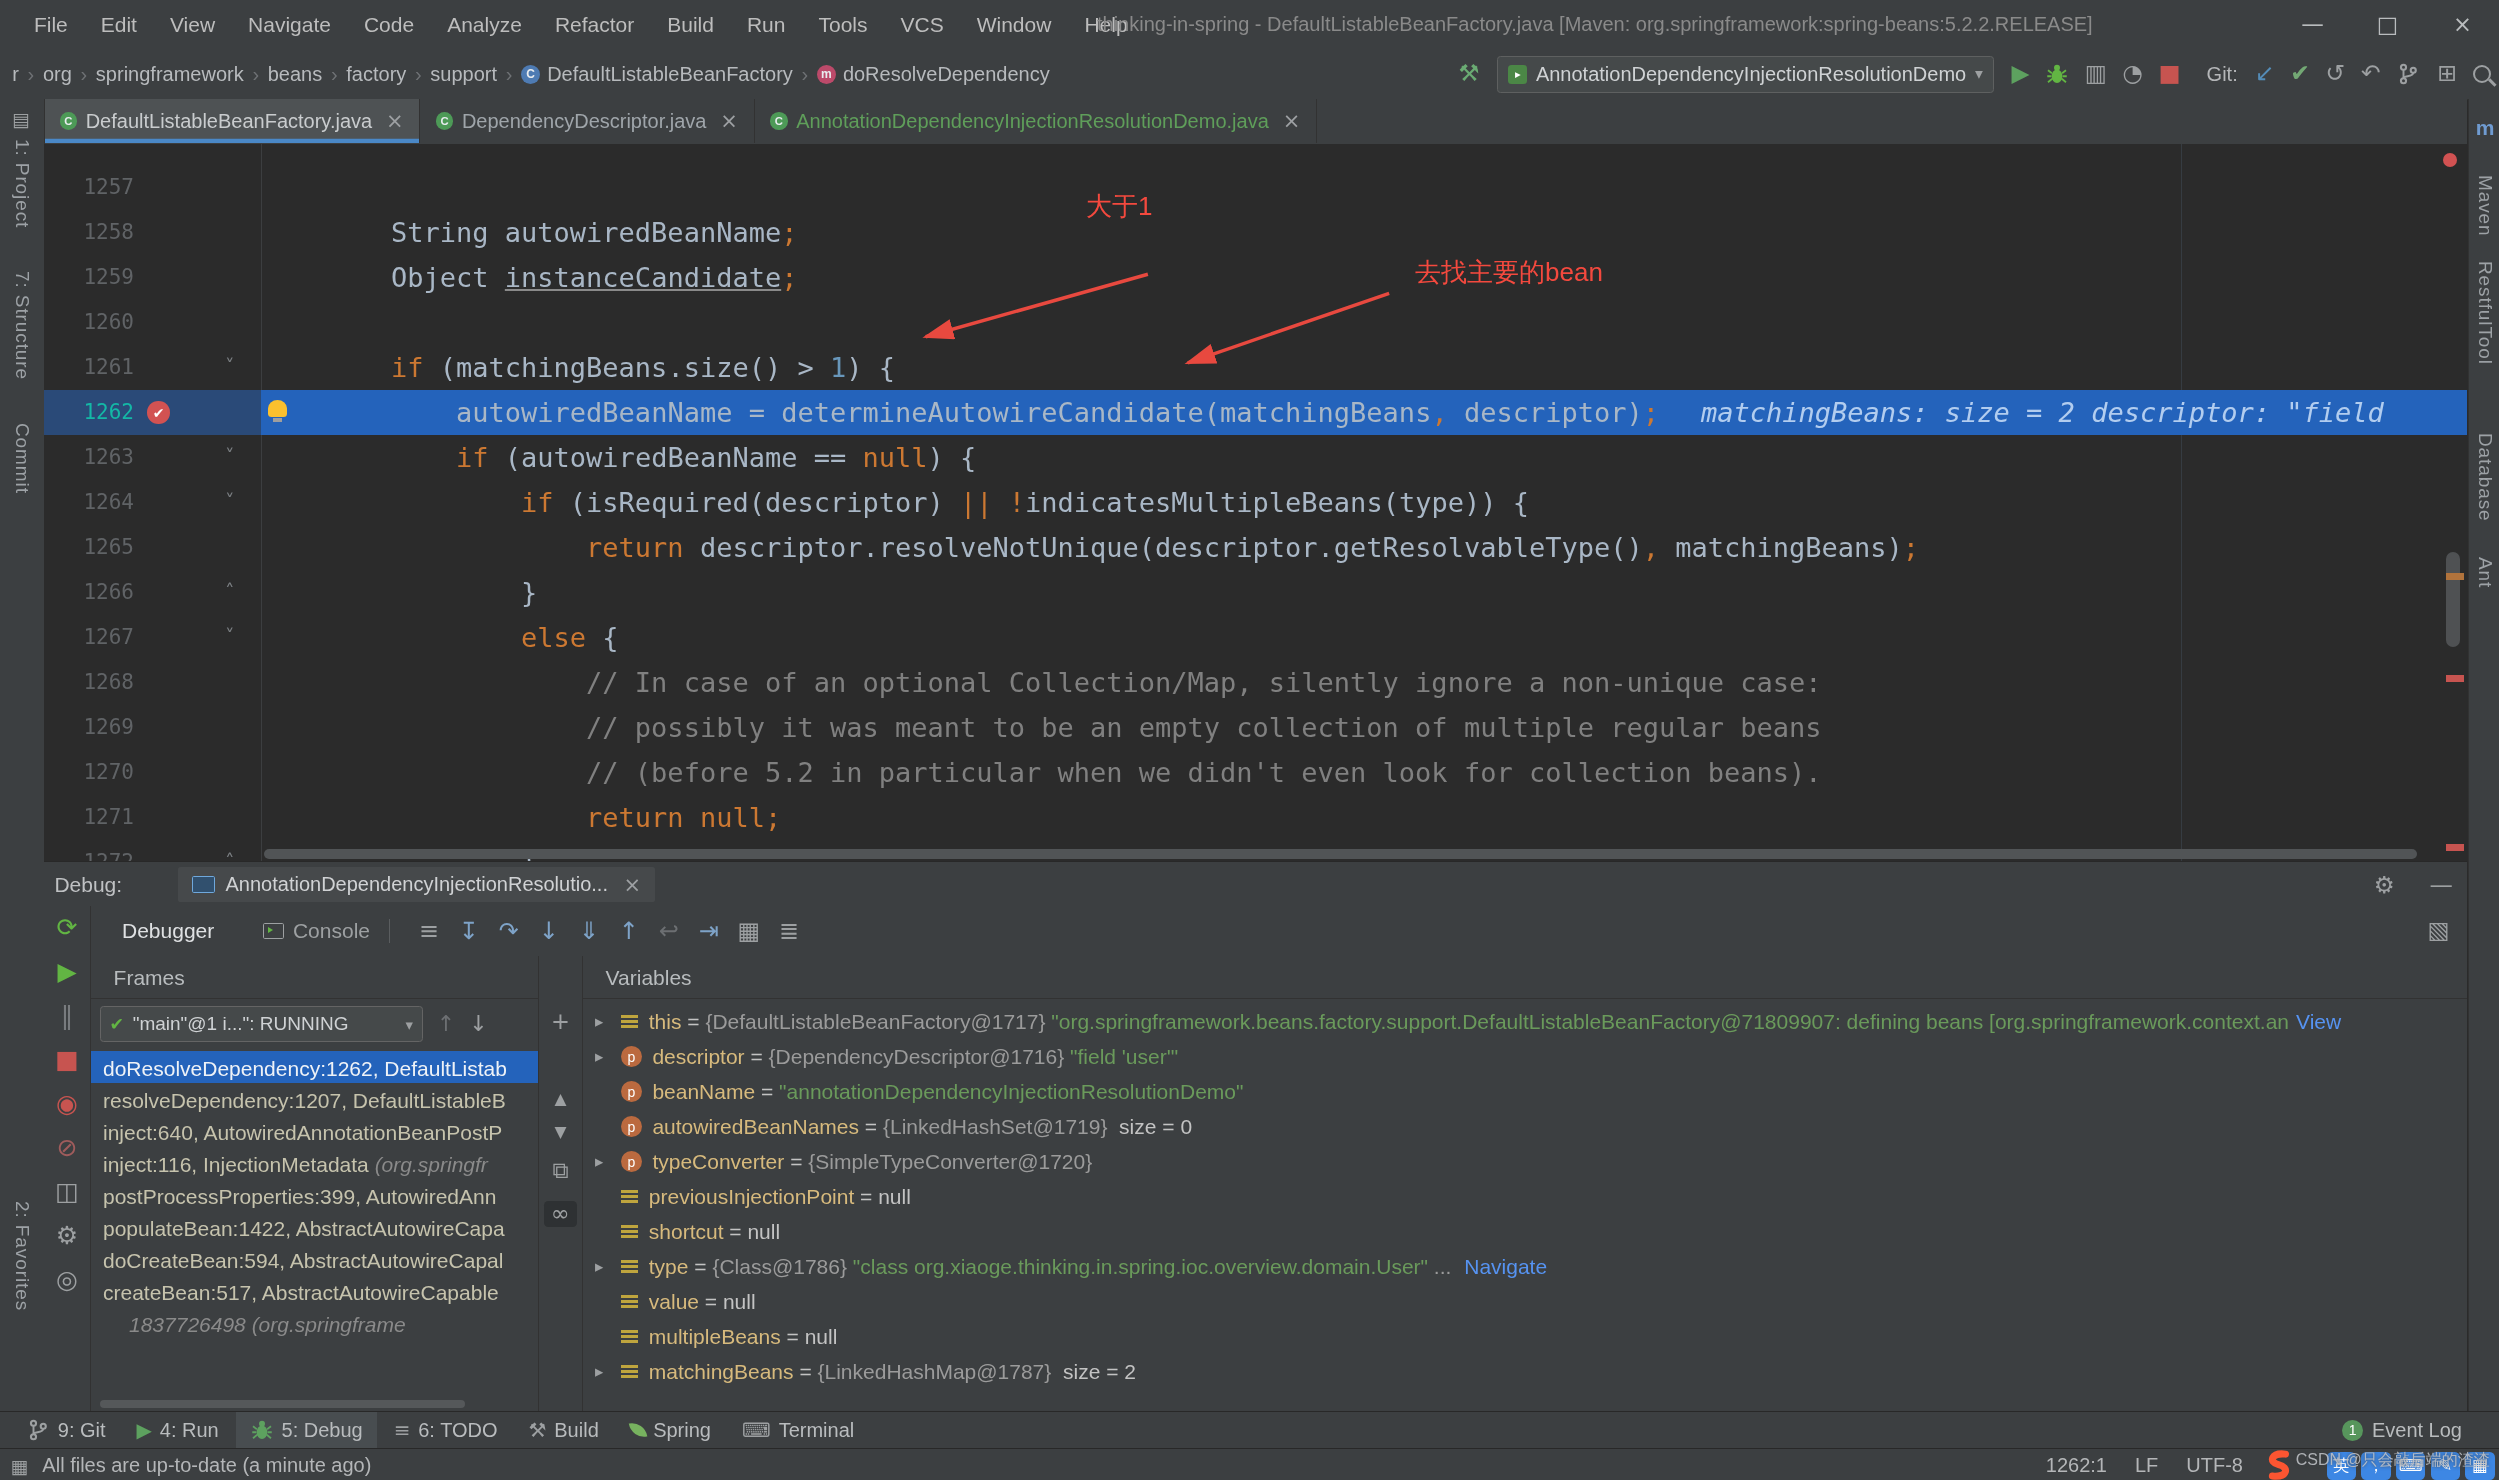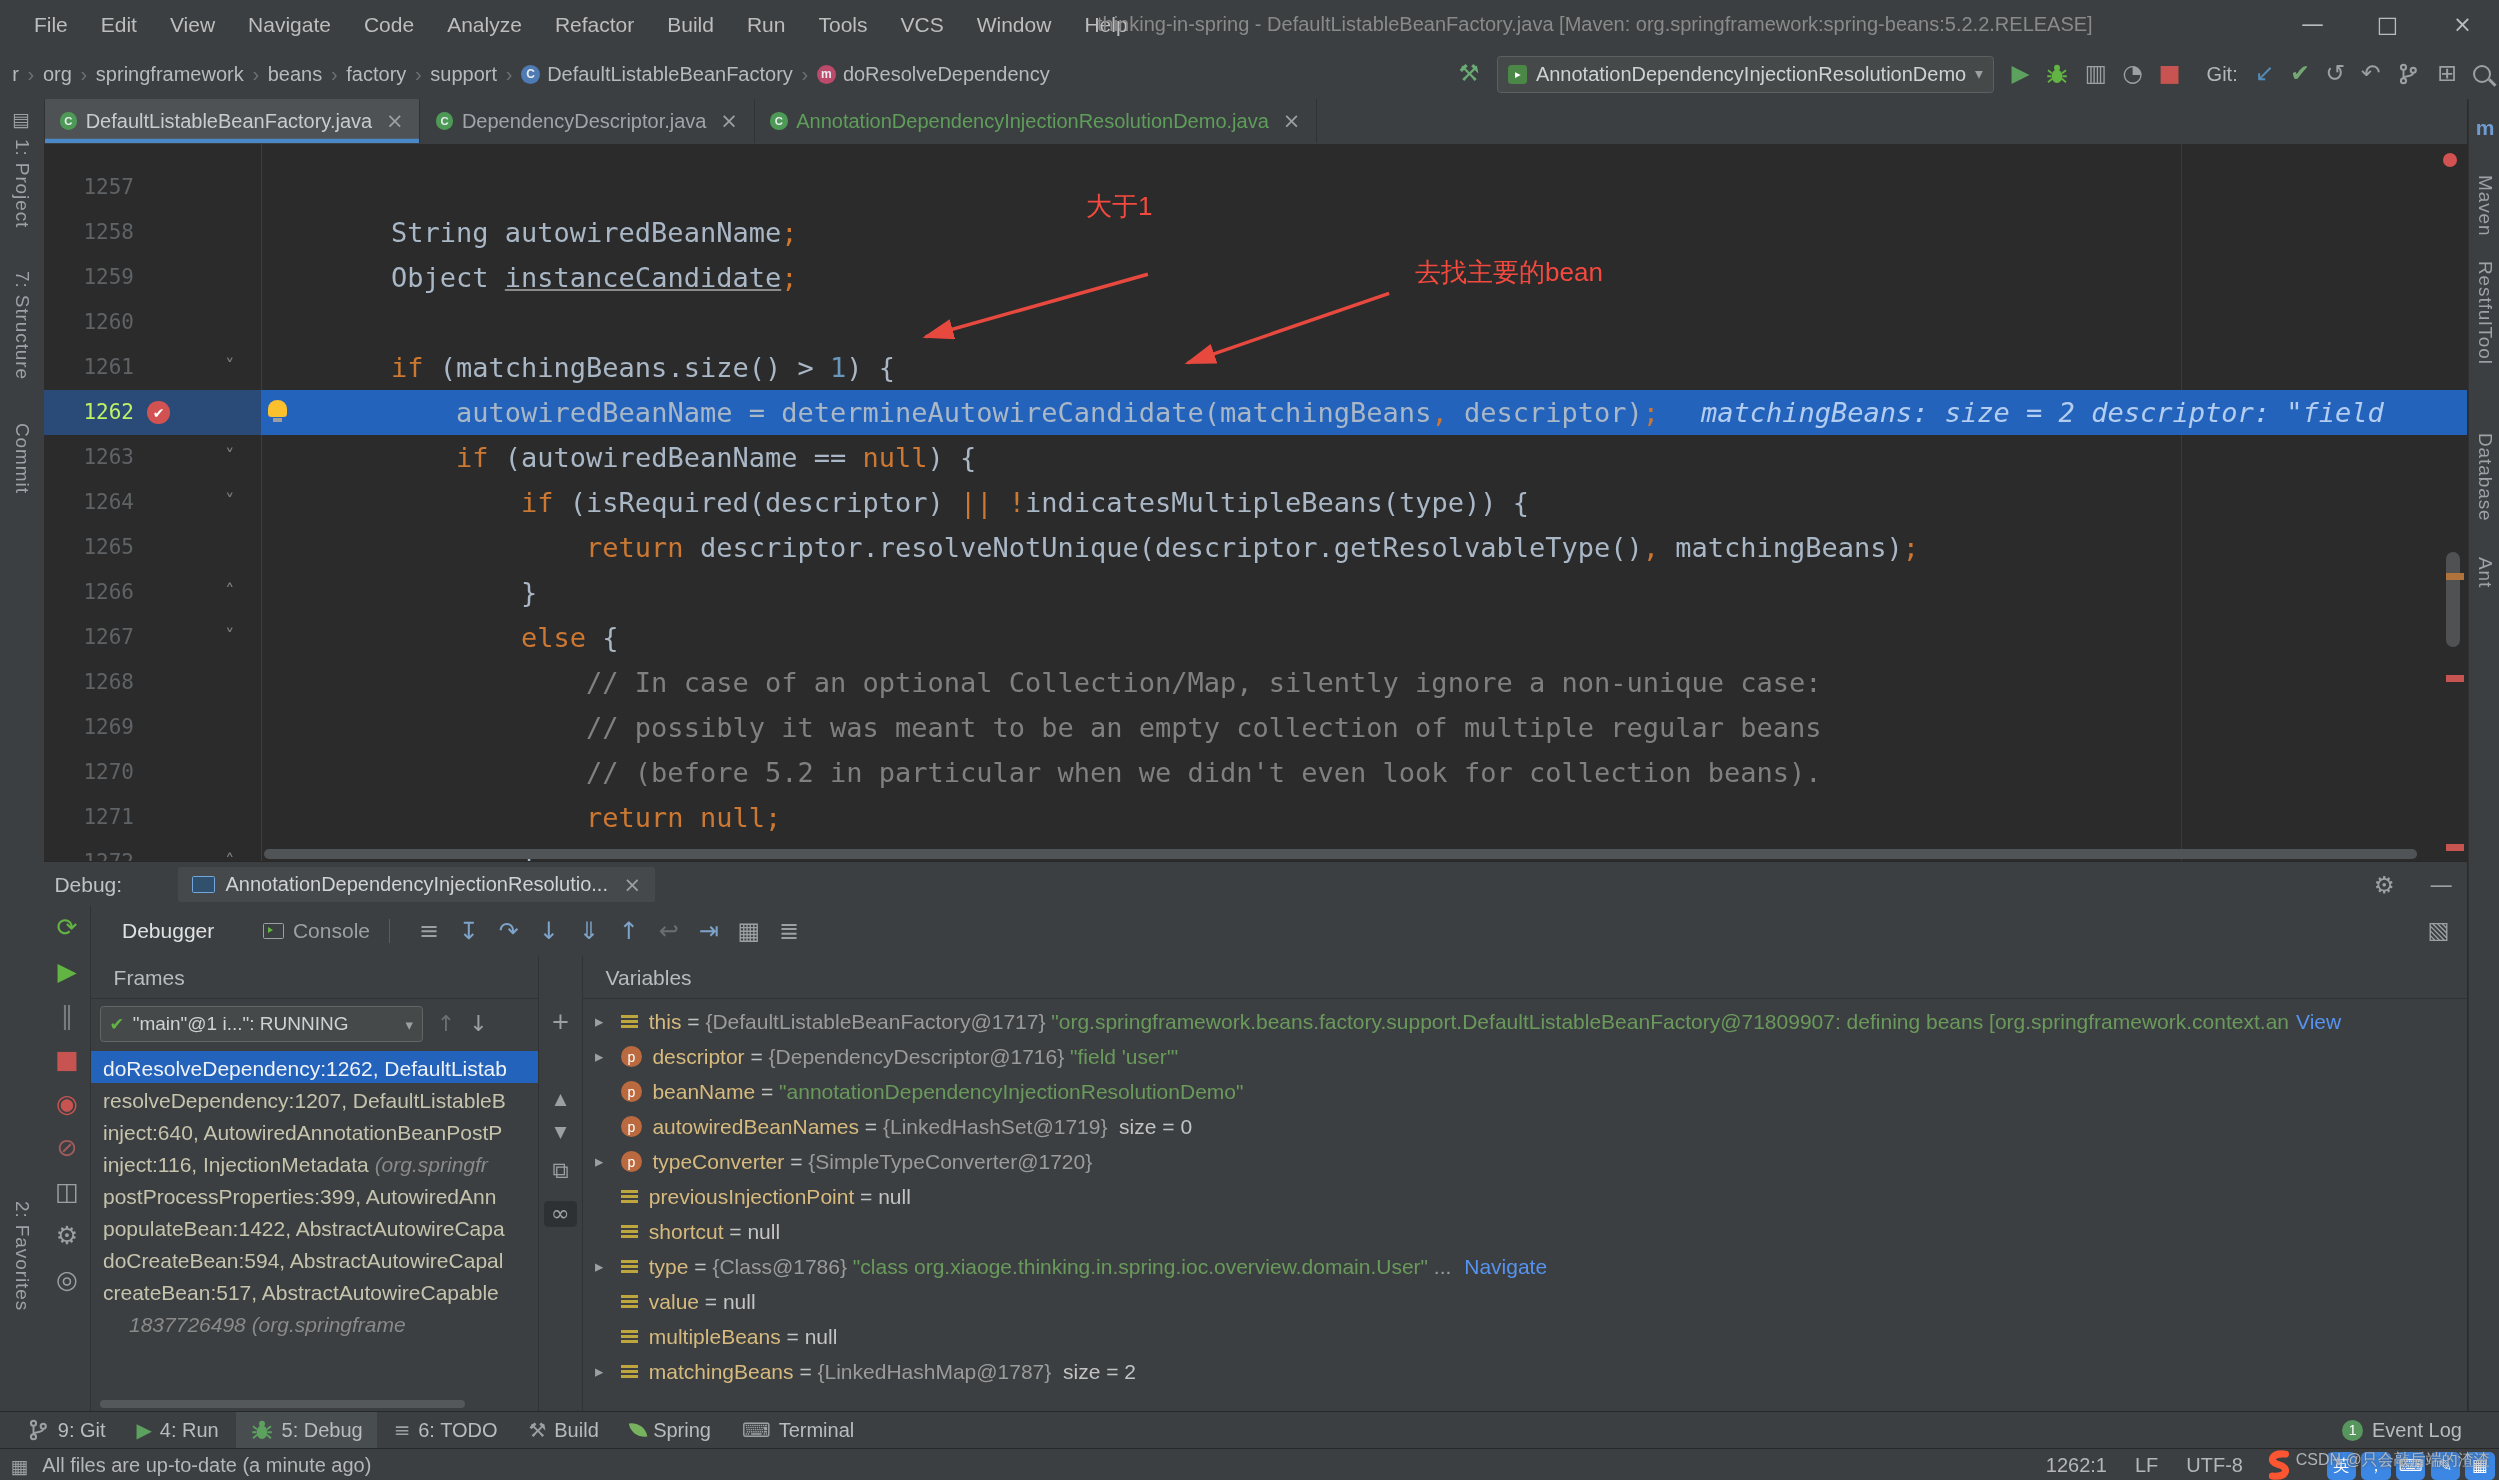--- a/index.html
+++ b/index.html
@@ -63,21 +63,21 @@
   
   #editor{position:absolute;left:44px;top:144px;width:2423px;height:717px;background:#2b2b2b;overflow:hidden;}
   #gutter-border{position:absolute;left:217px;top:0;bottom:0;width:0.9px;background:#3c3e40;}
   #margin-guide{position:absolute;left:2137px;top:0;bottom:0;width:0.9px;background:#363c42;}
   #code-lines{position:absolute;left:0;top:21px;right:0;}
   .cline{display:flex;height:45px;line-height:45px;white-space:nowrap;overflow:hidden;position:relative;}
   .cline.exec{background:#2463bb;}
   .lgutter{width:217px;min-width:217px;display:flex;align-items:center;}
   .cline.exec .lgutter{background:#2a4a78;}
   .lnum{width:90px;text-align:right;font-family:"DejaVu Sans Mono",monospace;font-size:21px;color:#606366;}
-  .cline.exec .lnum{color:#bef264;}
+  .cline.exec .lnum{color:#14b8a6;}
   .bpz{width:49px;display:flex;justify-content:center;position:relative;}
   .bpdot{width:22.6px;height:22.6px;border-radius:50%;background:#d25252;display:flex;align-items:center;justify-content:center;}
   .bpchk{color:#fff;font-size:14px;font-family:"DejaVu Sans",sans-serif;line-height:1;}
   .foldz{flex:1;}
   .foldic{display:inline-block;margin-left:42px;color:#7a7e82;font-size:19px;font-family:"DejaVu Sans",sans-serif;}
   .ctext{font-family:"DejaVu Sans Mono",monospace;font-size:27px;color:#a9b7c6;}
   .tk-k{color:#cc7832;}
   .tk-d{color:#a9b7c6;}
   .tk-c{color:#808080;}
   .tk-n{color:#6897bb;}

